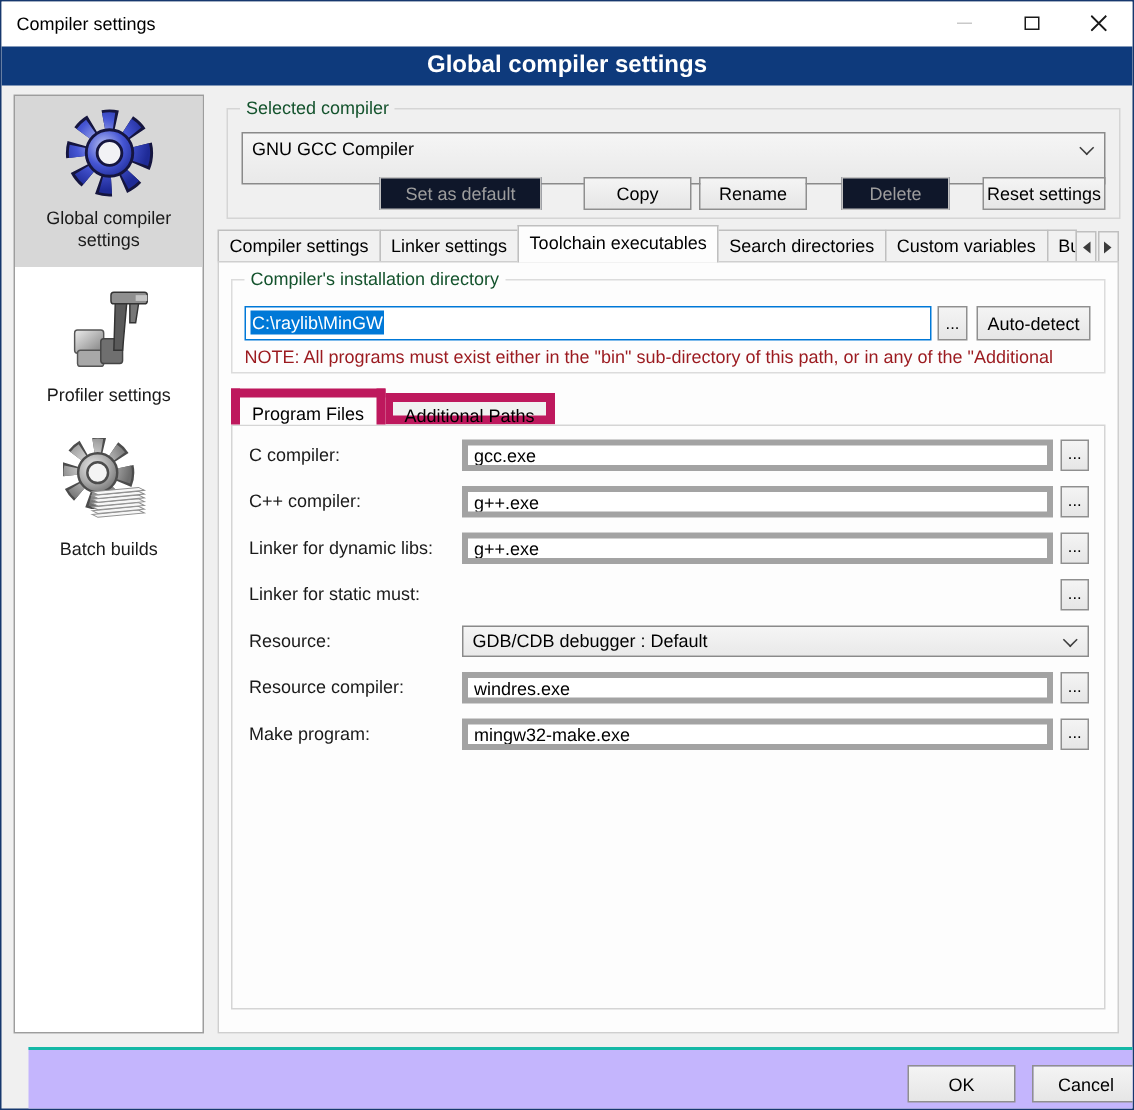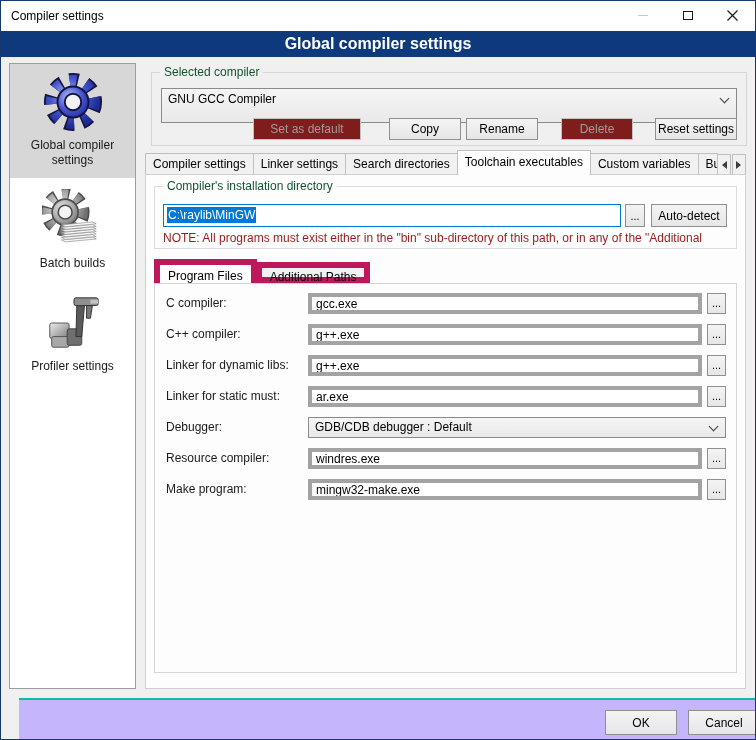--- a/index.html
+++ b/index.html
@@ -42,21 +42,21 @@
            font-size:12px; line-height:21px; padding-left:6px; color:#000; cursor:default; }
   .combo .chev { position:absolute; right:8px; top:6px; width:7px; height:7px;
                  border-right:1.4px solid #3c3c3c; border-bottom:1.4px solid #3c3c3c;
                  transform:rotate(45deg); }
   .cmb-main { position:absolute; left:9px; top:15px; right:9px; height:35px; }
   .btnrow { position:absolute; left:9px; right:9px; top:45px; height:22px;
             display:flex; justify-content:flex-end; align-items:center; }
 
   .btn { display:inline-block; border:1px solid #8f8f8f; background:linear-gradient(#f4f4f4,#e6e6e6);
          font-family:inherit; font-size:12px; color:#000; text-align:center; cursor:default; }
-  .btn:disabled, .btn.disabled { color:#9d9d9d; border-color:#c2c2c2; background:#7f1d1d; }
+  .btn:disabled, .btn.disabled { color:#9d9d9d; border-color:#c2c2c2; background:#0f172a; }
 
   
   .tabstrip { position:absolute; left:144px; top:149px; width:601px; height:25px;
               display:flex; align-items:flex-end; }
   .tab { height:22px; line-height:20px; font-size:12px; padding:0 7px; background:#f1f1f1;
          border:1px solid #bfbfbf; margin-right:-1px; white-space:nowrap; cursor:default; }
   .tab.active { height:25px; line-height:23px; background:#fdfdfd; border-bottom:none;
                 position:relative; z-index:3; }
   .tab.clipped { width:40px; overflow:hidden; padding-right:0; }
   .tscroll { width:15px; height:21px; border:1px solid #bfbfbf; background:#f1f1f1;
@@ -139,20 +139,38 @@
                 <stop offset="55%" stop-color="#4656d4"></stop>
                 <stop offset="100%" stop-color="#1e2a96"></stop>
               </radialGradient>
             </defs>
             <circle cx="32" cy="32" r="21.5" fill="none" stroke="#15153f" stroke-width="17" stroke-dasharray="8.6 7.6"></circle>
             <circle cx="32" cy="32" r="21.5" fill="none" stroke="url(#bg1g)" stroke-width="13" stroke-dasharray="7 9.2"></circle>
             <circle cx="32" cy="32" r="16" fill="url(#bg1g)" stroke="#15153f" stroke-width="2"></circle>
             <circle cx="32" cy="32" r="8.5" fill="#f2f2f5" stroke="#15153f" stroke-width="2"></circle>
           </svg></span>
         <span class="lbl">Global compiler settings</span>
+      </div>
+      <div class="sb-item">
+        <span class="icon"><svg width="62" height="62" viewBox="0 0 64 64">
+            <defs>
+              <linearGradient id="cp1b" x1="0" y1="0" x2="1" y2="1">
+                <stop offset="0" stop-color="#ececec"></stop>
+                <stop offset="1" stop-color="#7d7d7d"></stop>
+              </linearGradient>
+            </defs>
+            <rect x="8" y="32" width="20" height="16" rx="2" fill="url(#cp1b)" stroke="#555"></rect>
+            <rect x="10" y="46" width="18" height="11" rx="2" fill="#a8a8a8" stroke="#555"></rect>
+            <rect x="26" y="38" width="15" height="17" rx="2" fill="#6f6f6f" stroke="#444"></rect>
+            <polygon points="36,12 44,12 41,46 35,46" fill="#5a5a5a" stroke="#333"></polygon>
+            <rect x="33" y="6" width="25" height="8" rx="2" fill="#8f8f8f" stroke="#333"></rect>
+            <rect x="50" y="8" width="8" height="4" fill="#c4c4c4"></rect>
+            <polygon points="46,14 52,14 50,27 46,27" fill="#777" stroke="#333"></polygon>
+          </svg></span>
+        <span class="lbl">Profiler settings</span>
       </div>
       <div class="sb-item">
         <span class="icon"><svg width="62" height="62" viewBox="0 0 64 64">
             <defs>
               <radialGradient id="gs1g" cx="38%" cy="35%" r="75%">
                 <stop offset="0%" stop-color="#e6e6e6"></stop>
                 <stop offset="55%" stop-color="#ababab"></stop>
                 <stop offset="100%" stop-color="#6e6e6e"></stop>
               </radialGradient>
             </defs>
@@ -165,60 +183,42 @@
             <polygon points="20,52.6 52,49.6 56,51.6 24,54.6" fill="#f7f7f7" stroke="#8f8f8f" stroke-width="0.7"></polygon>
             <polygon points="20,50 52,47 56,49 24,52" fill="#f7f7f7" stroke="#8f8f8f" stroke-width="0.7"></polygon>
             <polygon points="20,47.4 52,44.4 56,46.4 24,49.4" fill="#f7f7f7" stroke="#8f8f8f" stroke-width="0.7"></polygon>
             <polygon points="20,44.8 52,41.8 56,43.8 24,46.8" fill="#f7f7f7" stroke="#8f8f8f" stroke-width="0.7"></polygon>
             <polygon points="20,42.2 52,39.2 56,41.2 24,44.2" fill="#f7f7f7" stroke="#8f8f8f" stroke-width="0.7"></polygon>
             <polygon points="20,39.6 52,36.6 56,38.6 24,41.6" fill="#f7f7f7" stroke="#8f8f8f" stroke-width="0.7"></polygon>
             <polygon points="20,37 52,34 56,36 24,39" fill="#f7f7f7" stroke="#8f8f8f" stroke-width="0.7"></polygon>
           </svg></span>
         <span class="lbl">Batch builds</span>
       </div>
-      <div class="sb-item">
-        <span class="icon"><svg width="62" height="62" viewBox="0 0 64 64">
-            <defs>
-              <linearGradient id="cp1b" x1="0" y1="0" x2="1" y2="1">
-                <stop offset="0" stop-color="#ececec"></stop>
-                <stop offset="1" stop-color="#7d7d7d"></stop>
-              </linearGradient>
-            </defs>
-            <rect x="8" y="32" width="20" height="16" rx="2" fill="url(#cp1b)" stroke="#555"></rect>
-            <rect x="10" y="46" width="18" height="11" rx="2" fill="#a8a8a8" stroke="#555"></rect>
-            <rect x="26" y="38" width="15" height="17" rx="2" fill="#6f6f6f" stroke="#444"></rect>
-            <polygon points="36,12 44,12 41,46 35,46" fill="#5a5a5a" stroke="#333"></polygon>
-            <rect x="33" y="6" width="25" height="8" rx="2" fill="#8f8f8f" stroke="#333"></rect>
-            <rect x="50" y="8" width="8" height="4" fill="#c4c4c4"></rect>
-            <polygon points="46,14 52,14 50,27 46,27" fill="#777" stroke="#333"></polygon>
-          </svg></span>
-        <span class="lbl">Profiler settings</span>
-      </div>
     </div>
 
   <div class="groupbox grp-compiler">
     <span class="glabel on-gray">Selected compiler</span>
     <div class="combo cmb-main">
       <span>GNU GCC Compiler</span>
       <span class="chev"></span>
     </div>
     <div class="btnrow" id="compiler-buttons">
         <button class="btn disabled" disabled="" style="width: 108px; height: 22px; margin-left: 0px;">Set as default</button>
         <button class="btn" style="width: 72px; height: 22px; margin-left: 28px;">Copy</button>
         <button class="btn" style="width: 72px; height: 22px; margin-left: 5px;">Rename</button>
         <button class="btn disabled" disabled="" style="width: 72px; height: 22px; margin-left: 23px;">Delete</button>
         <button class="btn" style="width: 82px; height: 22px; margin-left: 22px;">Reset settings</button>
       </div>
   </div>
 
   <div class="tabstrip" id="main-tabs">
       <div class="tab">Compiler settings</div>
       <div class="tab">Linker settings</div>
+      <div class="tab active">Toolchain executables</div>
       <div class="tab">Search directories</div>
-      <div class="tab active">Toolchain executables</div>
       <div class="tab">Custom variables</div>
       <div class="tab clipped">Build</div>
       <div class="tscroll first">
         <span class="tri-l"></span>
       </div>
       <div class="tscroll ">
         <span class="tri-r"></span>
       </div>
     </div>
 
@@ -251,25 +251,24 @@
             <input class="tinput" type="text" value="g++.exe" style="">
             <button class="btn fbrowse">...</button>
           </div>
           <div class="frow">
             <span class="flabel">Linker for dynamic libs:</span>
             <input class="tinput" type="text" value="g++.exe" style="">
             <button class="btn fbrowse">...</button>
           </div>
           <div class="frow">
             <span class="flabel">Linker for static must:</span>
-            <input class="tinput" type="text" value="ar.exe" style="">
-            <button class="btn fbrowse">...</button>
-          </div>
-          <div class="frow">
-            <span class="flabel">Debugger:</span>
+            <button class="btn fbrowse">...</button>
+          </div>
+          <div class="frow">
+            <span class="flabel">Resource:</span>
             <div class="combo fcombo"><span>GDB/CDB debugger : Default</span><span class="chev"></span></div>
           </div>
           <div class="frow">
             <span class="flabel">Resource compiler:</span>
             <input class="tinput" type="text" value="windres.exe" style="">
             <button class="btn fbrowse">...</button>
           </div>
           <div class="frow">
             <span class="flabel">Make program:</span>
             <input class="tinput" type="text" value="mingw32-make.exe" style="">

